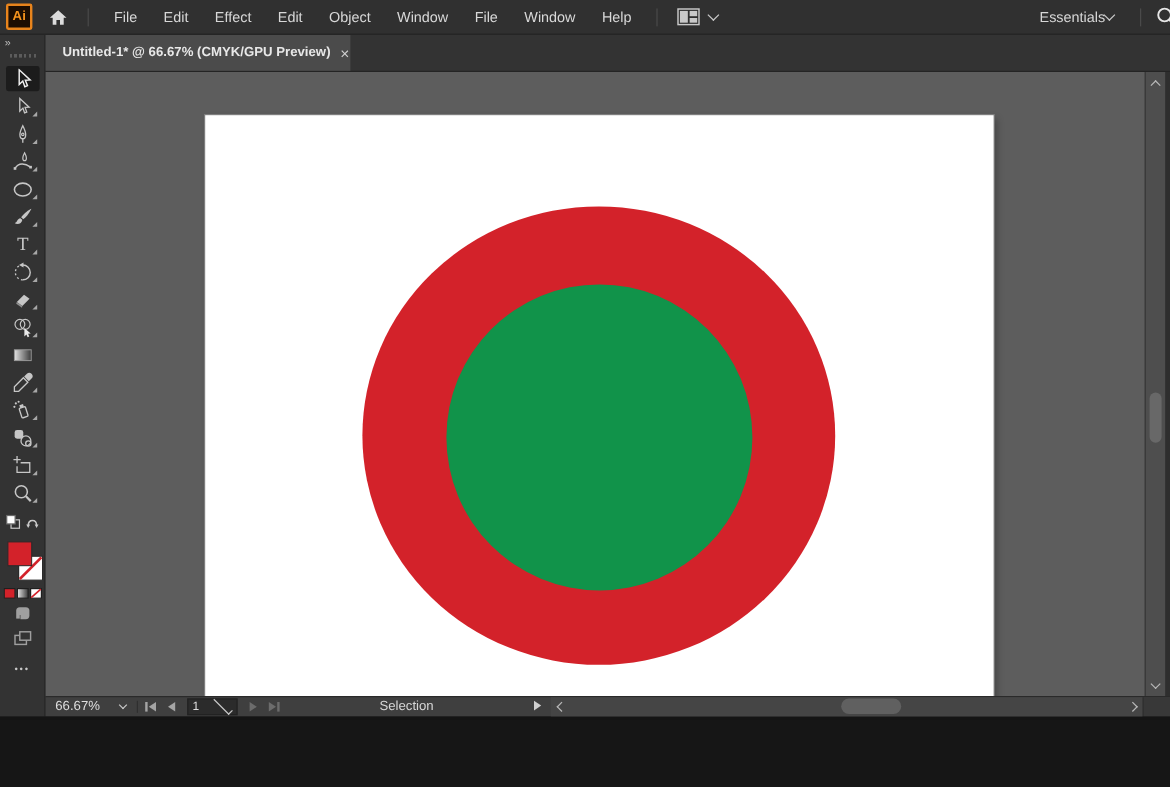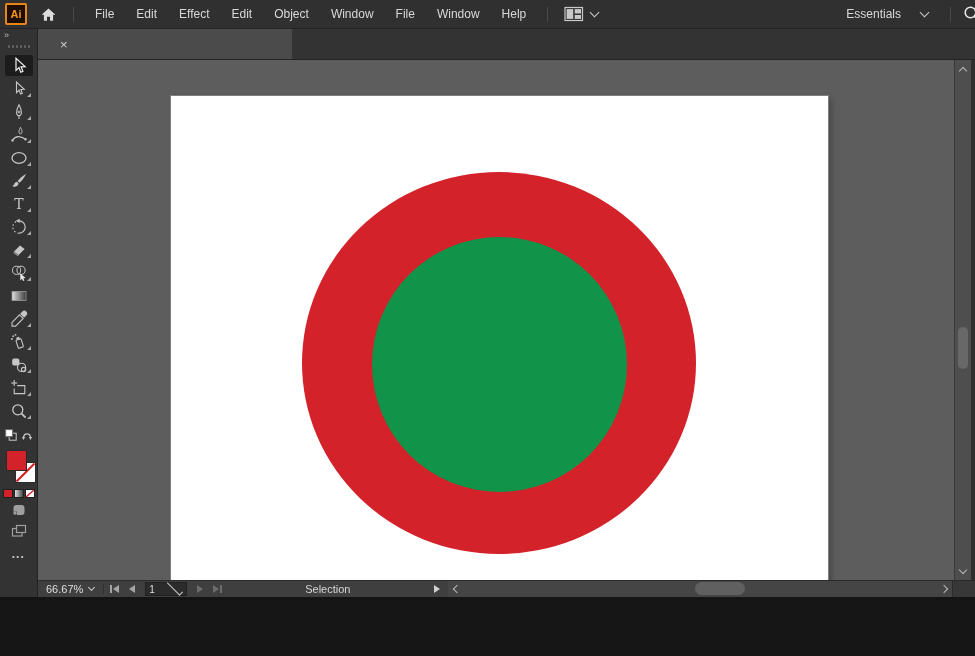--- a/index.html
+++ b/index.html
@@ -12,21 +12,21 @@
            display:flex;align-items:center;position:relative;overflow:hidden;}
   .logo{width:22px;height:22px;margin-left:5px;flex:none;background:#1d0e02;
         border:2px solid #e8841c;color:#f7941d;font-weight:bold;font-size:11px;
         display:flex;align-items:center;justify-content:center;border-radius:2px;box-sizing:border-box;cursor:pointer;}
   .homebtn{width:30px;height:24px;display:flex;align-items:center;justify-content:center;margin-left:6px;flex:none;}
   .vdiv{width:1px;height:15px;background:#4a4a4a;margin:0 10px;flex:none;}
   .menus{display:flex;align-items:flex-end;}
   .menu-item{padding:0 11px;font-size:12px;line-height:28px;color:#d8d8d8;cursor:default;}
   .arrange{display:flex;align-items:center;gap:7px;padding:0 6px;}
   .spacer{flex:1;}
-  .workspace{display:flex;align-items:center;gap:20px;font-size:12px;color:#d8d8d8;padding-right:12px;}
+  .workspace{display:flex;align-items:center;gap:0;font-size:12px;color:#d8d8d8;padding-right:12px;}
   .chev{width:6px;height:6px;border-right:1.4px solid #c9c9c9;border-bottom:1.4px solid #c9c9c9;
         transform:rotate(45deg);margin-top:-3px;display:inline-block;}
   .chev.sm{width:4px;height:4px;}
   .searchbtn{position:relative;width:14px;height:24px;flex:none;overflow:visible;}
   .searchbtn svg{position:absolute;left:2px;top:3px;}
 
   
   .bodyrow{flex:1;display:flex;min-height:0;}
 
   
@@ -67,21 +67,21 @@
   .vs-up,.vs-down{position:absolute;left:0;width:100%;height:14px;display:flex;align-items:center;justify-content:center;cursor:pointer;}
   .vs-up{top:2px;} .vs-down{bottom:2px;}
   .vchev-up{width:5px;height:5px;border-left:1.4px solid #b9b9b9;border-top:1.4px solid #b9b9b9;transform:rotate(45deg);margin-top:3px;}
   .vchev-dn{width:5px;height:5px;border-right:1.4px solid #b9b9b9;border-bottom:1.4px solid #b9b9b9;transform:rotate(45deg);margin-bottom:3px;}
   .vthumb{position:absolute;left:3px;top:267px;width:10px;height:42px;border-radius:6px;background:#686868;cursor:grab;}
   .edgestrip{width:4px;flex:none;background:#2e2e2e;}
 
   
   .statusbar{height:16px;flex:none;background:#3f3f3f;border-top:1px solid #2a2a2a;
              display:flex;align-items:center;font-size:11px;color:#dedede;}
-  .sb-zoom{display:flex;align-items:center;gap:6px;padding:0 6px 0 8px;cursor:pointer;text-align:right;}
+  .sb-zoom{display:flex;align-items:center;gap:17px;padding:0 6px 0 8px;cursor:pointer;text-align:right;}
   .sb-sep{width:1px;height:10px;background:#2f2f2f;margin:0 3px;}
   .sb-nav{display:flex;align-items:center;gap:4px;}
   .navbtn{display:flex;align-items:center;gap:1px;padding:0 3px;cursor:pointer;}
   .tri{width:0;height:0;border-style:solid;}
   .tri-l{border-width:4px 6px 4px 0;border-color:transparent #a4a4a4 transparent transparent;}
   .tri-r{border-width:4px 0 4px 6px;border-color:transparent transparent transparent #6c6c6c;}
   .bar-l{width:2px;height:8px;background:#a4a4a4;}
   .bar-r{width:2px;height:8px;background:#6c6c6c;}
   .sb-field{display:flex;align-items:center;background:#2b2b2b;border:1px solid #222;
             width:34px;height:12px;margin:0 3px;padding:0 3px;box-sizing:content-box;cursor:text;}
@@ -322,20 +322,21 @@
         </svg>
       </div>
 
       <div class="dots">•••</div>
     </aside>
 
     <div class="rightcol">
 
       <div class="tabbar">
         <div class="tab">
+          <span class="tab-title">Untitled-1* @ 66.67% (CMYK/GPU Preview)</span>
           <span class="tab-close">×</span>
         </div>
       </div>
 
       <div class="canvasrow">
         <div class="canvas">
           <div class="artboard">
             <svg viewBox="0 0 657 507" preserveAspectRatio="none">
               <ellipse fill="#D3222A" cx="328" cy="267" rx="197" ry="191"></ellipse>
               <ellipse fill="#11934A" cx="328.5" cy="268.5" rx="127.5" ry="127.5"></ellipse>

